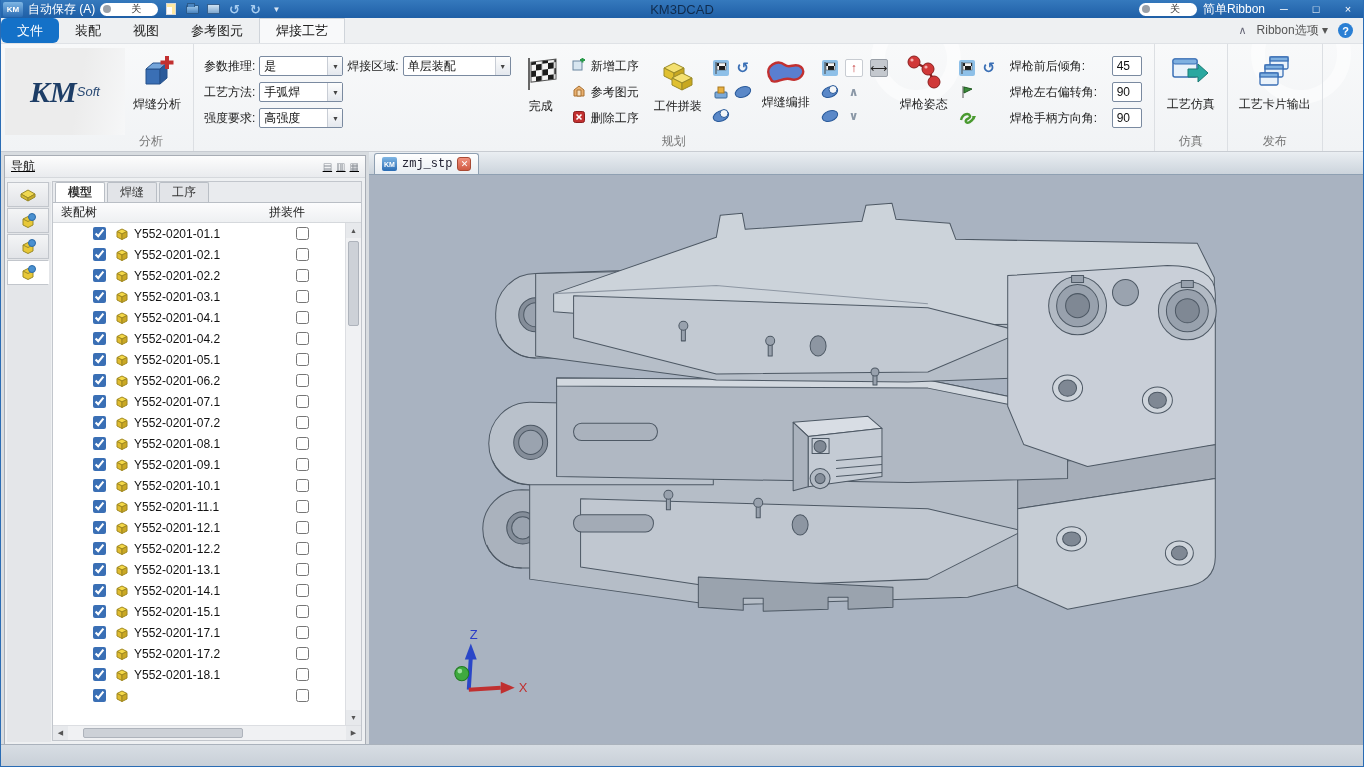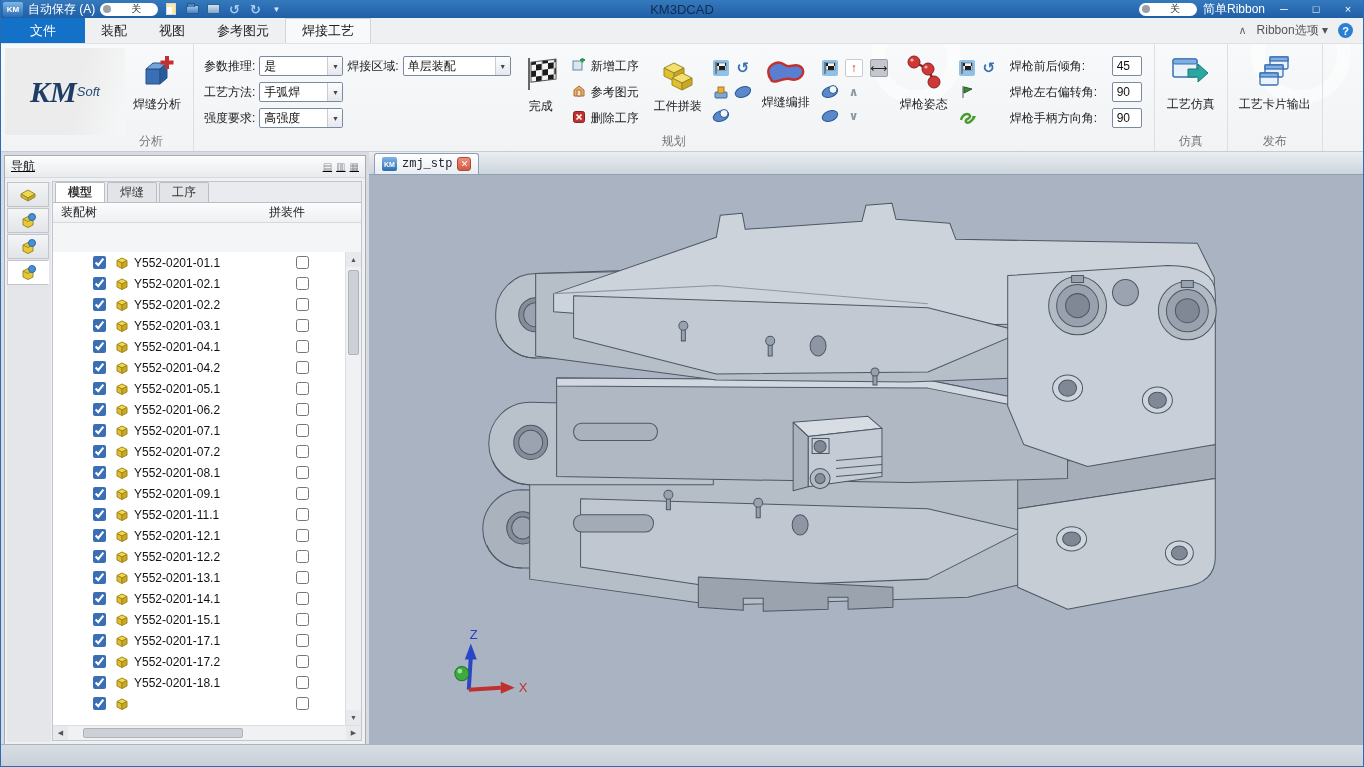--- a/index.html
+++ b/index.html
@@ -34,21 +34,21 @@
   .tb-title { position:absolute; left:0; right:0; text-align:center; color:#102c4e;
     font-size:13px; pointer-events:none; }
   .tb-right { margin-left:auto; display:flex; align-items:center; gap:6px; padding-right:2px; z-index:2;}
   .winbtn { width:26px; height:15px; display:flex; align-items:center; justify-content:center;
     color:#fff; font-size:11px; border-radius:2px; }
 
   
   .tabrow { position:absolute; left:0; top:18px; width:100%; height:26px; background:#eef0f2;
     display:flex; align-items:stretch; border-bottom:1px solid #dfe2e6; }
   .mtab { padding:0 16px; display:flex; align-items:center; font-size:13px; color:#222; }
-  .mtab.file { background:#1471c8; color:#fff; padding:0 29px; }
+  .mtab.file { background:#1471c8; color:#fff; padding:0 16px;border-radius:6px; }
   .mtab.active { background:#f8f9fa; border:1px solid #cfd4da; border-bottom:none; }
   .tabrow-right { margin-left:auto; display:flex; align-items:center; gap:10px; padding-right:10px; color:#555; }
   .collapse-glyph { font-size:11px; color:#667; }
   .help-circle { width:15px; height:15px; border-radius:50%; background:#2a7fd4; color:#fff;
     font-size:11px; font-weight:bold; display:flex; align-items:center; justify-content:center; }
 
   
   .ribbon { position:absolute; left:0; top:44px; width:100%; height:108px;
     background:linear-gradient(#f8f9fa,#f1f3f5); overflow:hidden; border-bottom:1px solid #c8ccd2; }
   .wm-ring { position:absolute; border-radius:50%; border:14px solid rgba(255,255,255,.5); }
@@ -101,21 +101,21 @@
   .nav-content { position:absolute; left:47px; top:25px; right:3px; bottom:3px; background:#f4f5f6;
     border:1px solid #c2c6cc; }
   .ptabs { display:flex; height:21px; background:#e9ebee; padding-left:2px; border-bottom:1px solid #b9bec5;}
   .ptab { padding:0 12px; display:flex; align-items:center; font-size:12px; color:#333;
     border:1px solid #b9bec5; border-bottom:none; background:#e2e4e8; margin-right:2px; border-radius:2px 2px 0 0;}
   .ptab.active { background:#fff; position:relative; top:0; font-weight:bold; }
   .thead { height:20px; display:flex; align-items:center;
     background:linear-gradient(#fcfcfd,#eef0f2); border-bottom:1px solid #d5d8dc; }
   .thead .c1 { padding-left:8px; color:#222; flex:1; }
   .thead .c2 { width:92px; color:#222; }
-  .listwrap { position:absolute; left:0; top:41px; right:0; bottom:15px; background:#22c55e;margin-top:29px; }
+  .listwrap { position:absolute; left:0; top:41px; right:0; bottom:15px; background:#22c55e; }
   .tree { position:absolute; left:0; top:0; right:16px; bottom:0; overflow:hidden; background:#fff; }
   .tree-row { display:flex; align-items:center; height:21px; padding-left:40px; }
   .tree-row input[type=checkbox] { width:13px; height:13px; accent-color:#3a6fb5; }
   .cube-wrap { width:16px; height:16px; margin:0 4px 0 8px; }
   .tree-label { color:#111; font-size:12px; width:148px; white-space:nowrap; }
   .cb2 { margin-left:14px; }
   .vscroll { position:absolute; right:0; top:0; bottom:0; width:16px; background:#f0f1f3;
     border-left:1px solid #dcdee2; }
   .vscroll .up,.vscroll .dn { position:absolute; left:0; width:100%; height:15px; display:flex;
     align-items:center; justify-content:center; font-size:7px; color:#555; background:#e7e9ec; }
@@ -684,20 +684,32 @@
                   <svg width="16" height="16" viewBox="0 0 16 16">
                     <polygon points="3,5.5 8,3 13,5.5 8,8" fill="#f4d848" stroke="#a08820"></polygon>
                     <polygon points="3,5.5 8,8 8,13.5 3,11" fill="#e0bc30" stroke="#a08820"></polygon>
                     <polygon points="13,5.5 8,8 8,13.5 13,11" fill="#caa824" stroke="#a08820"></polygon>
                   </svg>
                 </span>
                 <span class="tree-label">Y552-0201-09.1</span>
                 <input type="checkbox" class="cb2" style="">
               </div>
 
+              <div class="tree-row">
+                <input type="checkbox" checked="" style="">
+                <span class="cube-wrap">
+                  <svg width="16" height="16" viewBox="0 0 16 16">
+                    <polygon points="3,5.5 8,3 13,5.5 8,8" fill="#f4d848" stroke="#a08820"></polygon>
+                    <polygon points="3,5.5 8,8 8,13.5 3,11" fill="#e0bc30" stroke="#a08820"></polygon>
+                    <polygon points="13,5.5 8,8 8,13.5 13,11" fill="#caa824" stroke="#a08820"></polygon>
+                  </svg>
+                </span>
+                <span class="tree-label">Y552-0201-10.1</span>
+                <input type="checkbox" class="cb2" style="">
+              </div>
 
               <div class="tree-row">
                 <input type="checkbox" checked="" style="">
                 <span class="cube-wrap">
                   <svg width="16" height="16" viewBox="0 0 16 16">
                     <polygon points="3,5.5 8,3 13,5.5 8,8" fill="#f4d848" stroke="#a08820"></polygon>
                     <polygon points="3,5.5 8,8 8,13.5 3,11" fill="#e0bc30" stroke="#a08820"></polygon>
                     <polygon points="13,5.5 8,8 8,13.5 13,11" fill="#caa824" stroke="#a08820"></polygon>
                   </svg>
                 </span>

